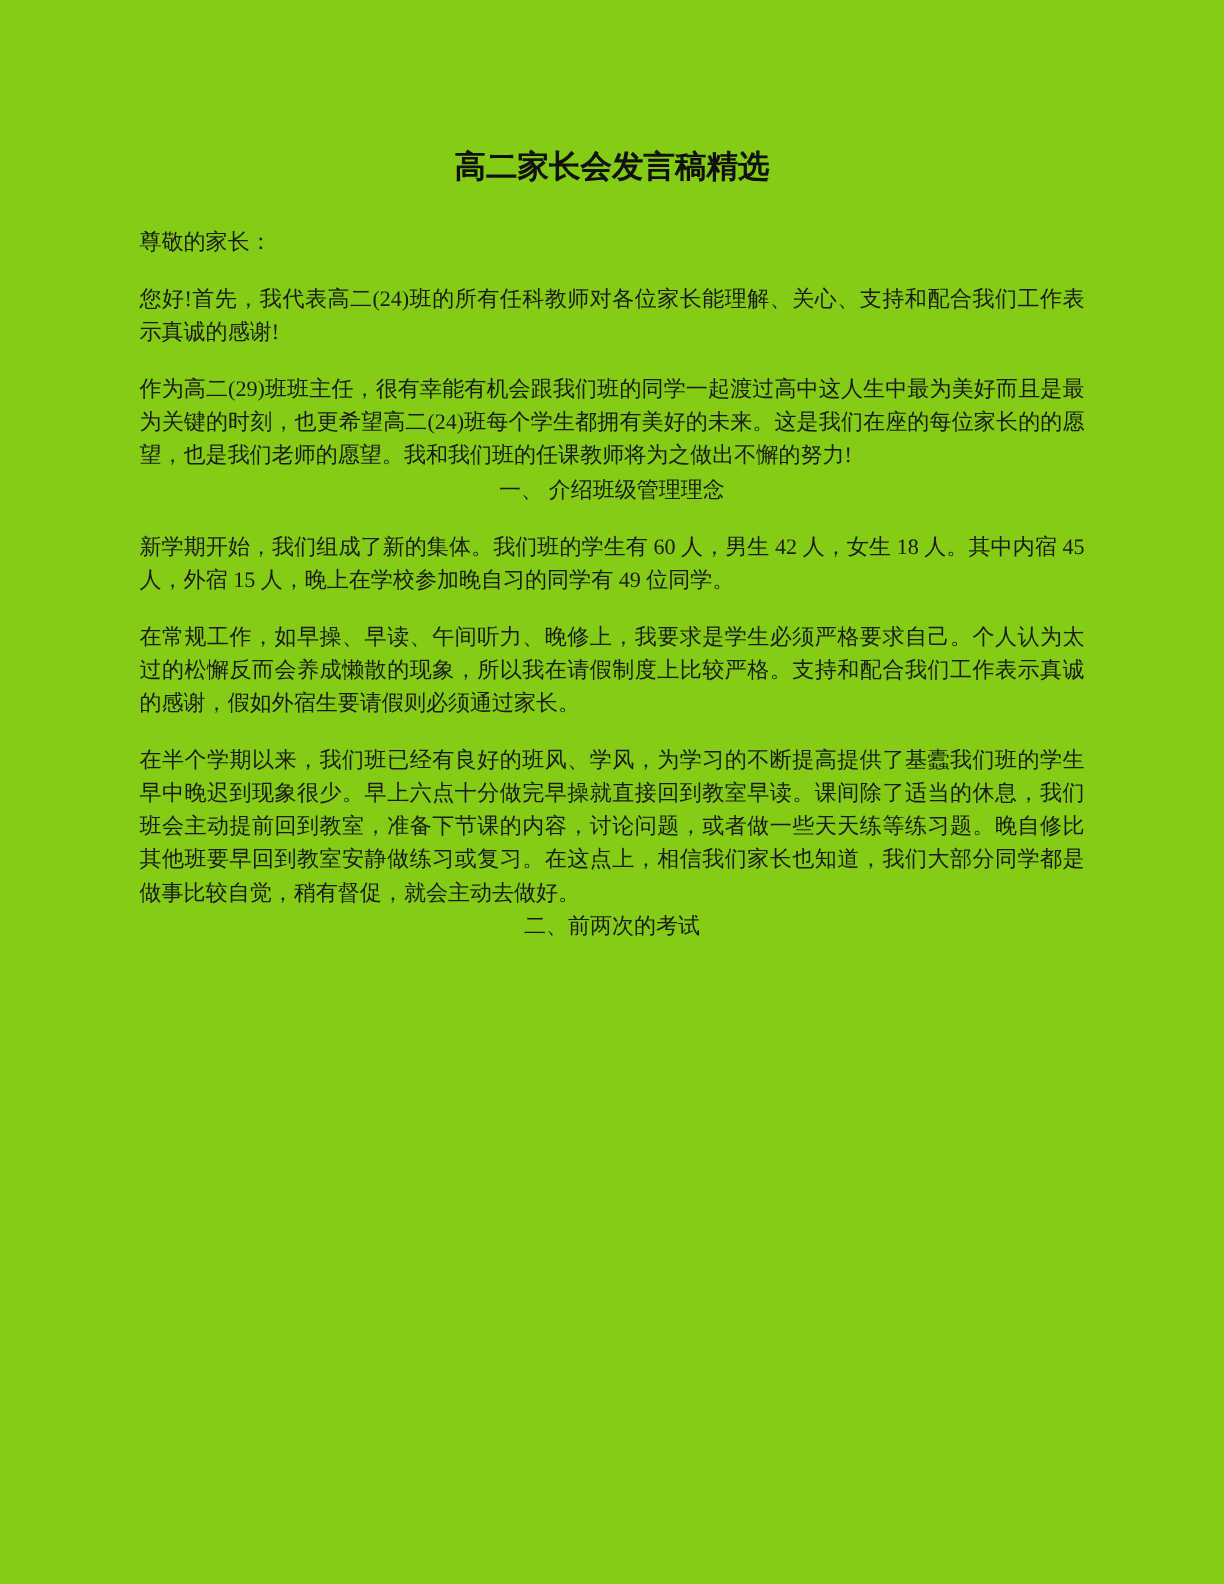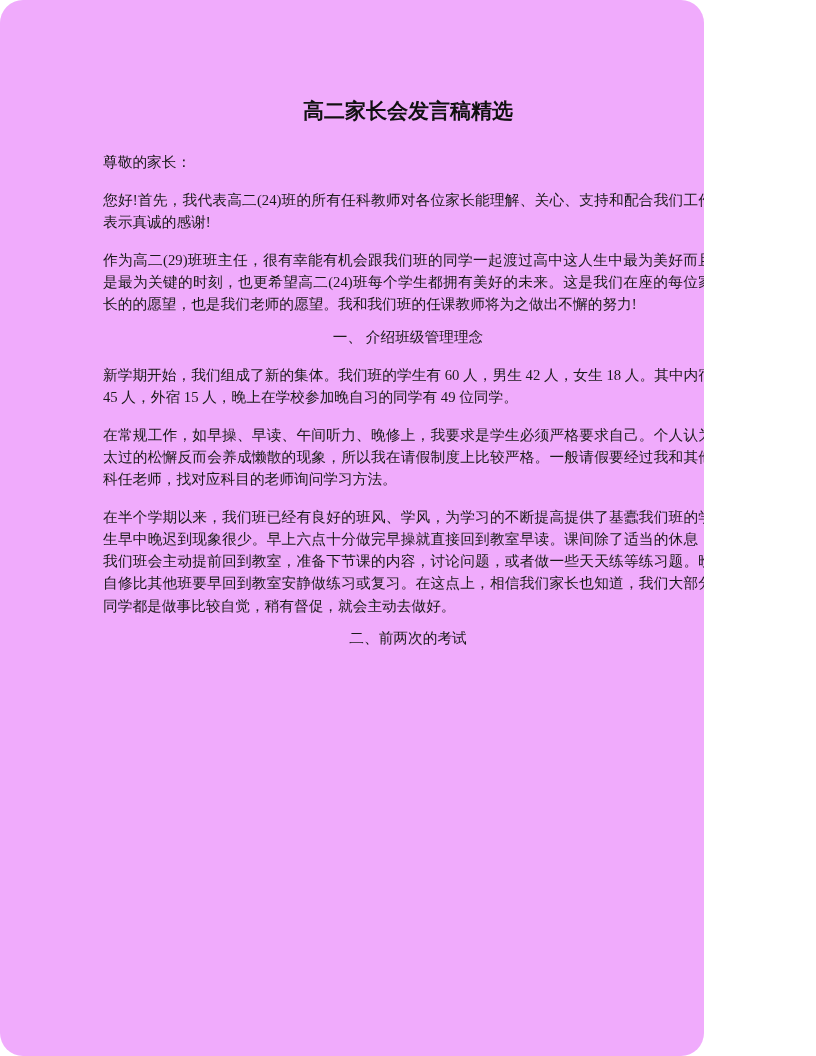--- a/index.html
+++ b/index.html
@@ -2,26 +2,25 @@
 <html><head>
 <meta charset="utf-8">
 <style>
   html, body {
     margin: 0;
     padding: 0;
     background: #ffffff;
   }
   .page {
     position: relative;
-    width: 704px;
+    width: 816px;
     height: 1056px;
-    background: #f0abfc;
+    background: #84cc16;
     overflow: hidden;
     box-sizing: border-box;
-    border-radius: 23px;
   }
   .content {
     position: absolute;
     left: 93px;
     top: 0;
     width: 630px;
   }
   .doc-title {
     font-family: "Liberation Serif", "DejaVu Serif", serif;
     font-weight: bold;
@@ -32,21 +31,21 @@
     margin: 0;
     padding-top: 98px;
   }
   .para {
     font-family: "Liberation Serif", "DejaVu Serif", serif;
     font-size: 14.7px;
     line-height: 22.1px;
     color: #1a1a1a;
     text-align: justify;
     text-justify: inter-ideograph;
-    margin: 10px;
+    margin: 0;
     padding: 0;
     word-break: break-all;
   }
   .gap-salutation { margin-top: 27px; }
   .gap-para { margin-top: 16px; }
   .gap-heading { margin-top: 17px; }
   .heading {
     font-family: "Liberation Serif", "DejaVu Serif", serif;
     font-size: 14.7px;
     line-height: 22.1px;
@@ -67,21 +66,21 @@
 
     <p class="para gap-para">您好!首先，我代表高二(24)班的所有任科教师对各位家长能理解、关心、支持和配合我们工作表示真诚的感谢!</p>
 
     <p class="para gap-para">作为高二(29)班班主任，很有幸能有机会跟我们班的同学一起渡过高中这人生中最为美好而且是最为关键的时刻，也更希望高二(24)班每个学生都拥有美好的未来。这是我们在座的每位家长的的愿望，也是我们老师的愿望。我和我们班的任课教师将为之做出不懈的努力!</p>
 
     <p class="heading gap-heading">一、 介绍班级管理理念</p>
 
     <p class="para gap-para">新学期开始，我们组成了新的集体。我们班的学生有 60 人，男生 42 人，女生 18 人。其中内宿 45 人，外宿 15 人，晚上在学校参加晚自习的同学有 49 位同学。</p>
 
 
-    <p class="para gap-para">在常规工作，如早操、早读、午间听力、晚修上，我要求是学生必须严格要求自己。个人认为太过的松懈反而会养成懒散的现象，所以我在请假制度上比较严格。一般请假要经过我和其他科任老师，找对应科目的老师询问学习方法。</p>
+    <p class="para gap-para">在常规工作，如早操、早读、午间听力、晚修上，我要求是学生必须严格要求自己。个人认为太过的松懈反而会养成懒散的现象，所以我在请假制度上比较严格。支持和配合我们工作表示真诚的感谢，假如外宿生要请假则必须通过家长。</p>
 
     <p class="para gap-para">在半个学期以来，我们班已经有良好的班风、学风，为学习的不断提高提供了基蠹我们班的学生早中晚迟到现象很少。早上六点十分做完早操就直接回到教室早读。课间除了适当的休息，我们班会主动提前回到教室，准备下节课的内容，讨论问题，或者做一些天天练等练习题。晚自修比其他班要早回到教室安静做练习或复习。在这点上，相信我们家长也知道，我们大部分同学都是做事比较自觉，稍有督促，就会主动去做好。</p>
 
     <p class="heading gap-heading">二、前两次的考试</p>
 
 
   </div>
 </div>
 
 </body></html>

